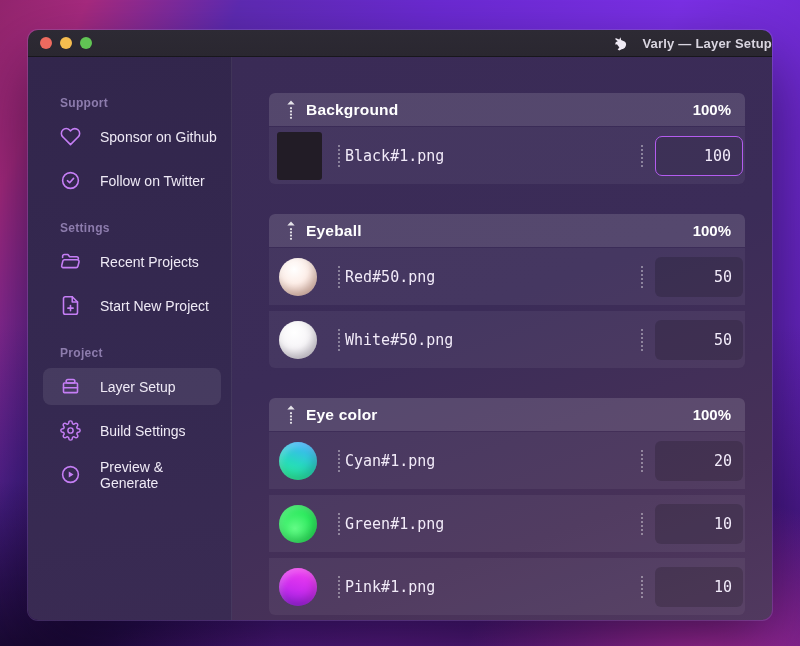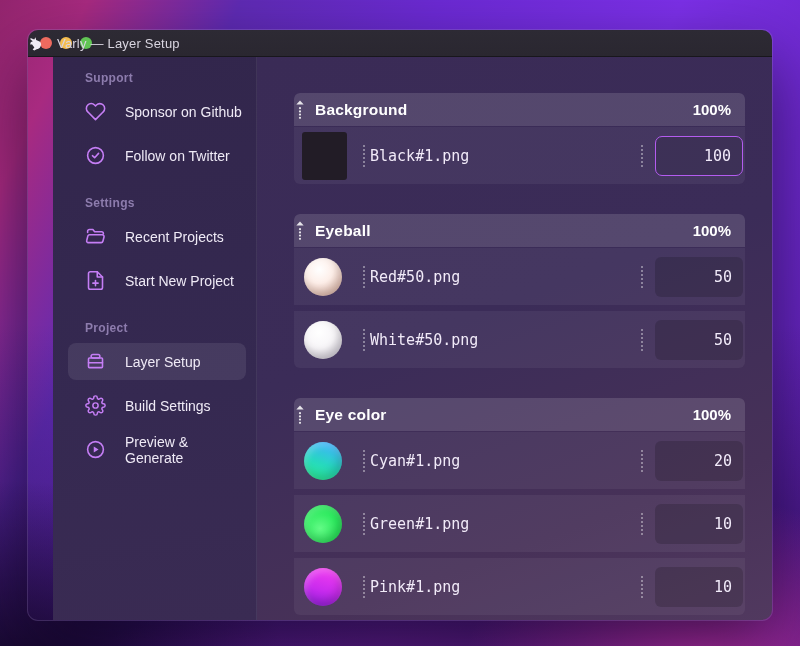--- a/index.html
+++ b/index.html
@@ -20,31 +20,31 @@
   }
   .titlebar {
     height:26px; flex:0 0 26px; background:linear-gradient(180deg,#2d2a34,#2a2730);
     position:relative; border-bottom:1px solid rgba(0,0,0,.45);
   }
   .lights { position:absolute; left:12px; top:7px; display:flex; gap:8px; }
   .tl { width:12px; height:12px; border-radius:50%; border:none; padding:0; cursor:default; }
   .tl.red { background:#ee6a5f; } .tl.yellow { background:#f5bd4f; } .tl.green { background:#61c554; }
   .titletext {
     position:absolute; inset:0; text-align:center; line-height:27px;
-    color:#d9d5e0; font-size:13px; font-weight:400; letter-spacing:.2px;
-    display:flex; align-items:center; justify-content:flex-start; gap:14px;
+    color:#d9d5e0; font-size:13px; font-weight:700; letter-spacing:.2px;
+    display:flex; align-items:center; justify-content:flex-end; gap:14px;
   }
   .winbody { flex:1; display:flex; min-height:0; }
 
   
   .sidebar {
     width:204px; flex:0 0 204px;
     background:linear-gradient(172deg,#32264c 0%, #352951 60%, #3a2b53 100%);
     border-right:1px solid rgba(255,255,255,.07);
-    padding-top:14px; box-sizing:border-box;margin-left:25px;
+    padding-top:39px; box-sizing:border-box;
   }
   .side-label {
     margin:0 0 8px 32px; font-size:12px; font-weight:700; color:#8d7cad; letter-spacing:.3px;
   }
   .side-label.spaced { margin-top:22px; }
   .side-item {
     height:37px; display:flex; align-items:center; gap:19px;
     margin:0 10px 7px 15px; padding-left:17px; border-radius:8px;
     color:#efeaf6; font-size:14px; font-weight:500; cursor:default;
   }
@@ -53,21 +53,21 @@
   .side-icon svg { width:21px; height:21px; }
 
   
   .content {
     flex:1; min-width:0; box-sizing:border-box; padding:36px 27px 0 37px; overflow:hidden;
     background:linear-gradient(160deg, #3a2b56 0%, #3b2c58 45%, #473158 78%, #51395f 100%);
   }
   .layer-group { border-radius:6px; overflow:hidden; margin-bottom:30px; }
   .group-header {
     height:33px; background:rgba(255,255,255,.135); display:flex; align-items:center;
-    padding:0 14px 0 0; margin-bottom:1px; border-radius:5px 5px 0 0;
+    padding:0 14px 0 16px; margin-bottom:1px; border-radius:5px 5px 0 0;
   }
   .drag-handle { width:12px; height:22px; color:rgba(255,255,255,.85); display:flex; cursor:grab; background:none; border:none; padding:0; }
   .group-title { margin-left:9px; color:#ffffff; font-size:15.5px; font-weight:700; letter-spacing:.2px; }
   .group-weight { margin-left:auto; color:#ffffff; font-size:15px; font-weight:700; }
   .layer-row {
     height:57px; display:flex; align-items:center;
     background:rgba(255,255,255,.055); padding:0 2px 0 8px; margin-top:6px;
   }
   .layer-row.first { margin-top:0; }
   .thumb-box { width:61px; flex:0 0 61px; display:flex; align-items:center; }

